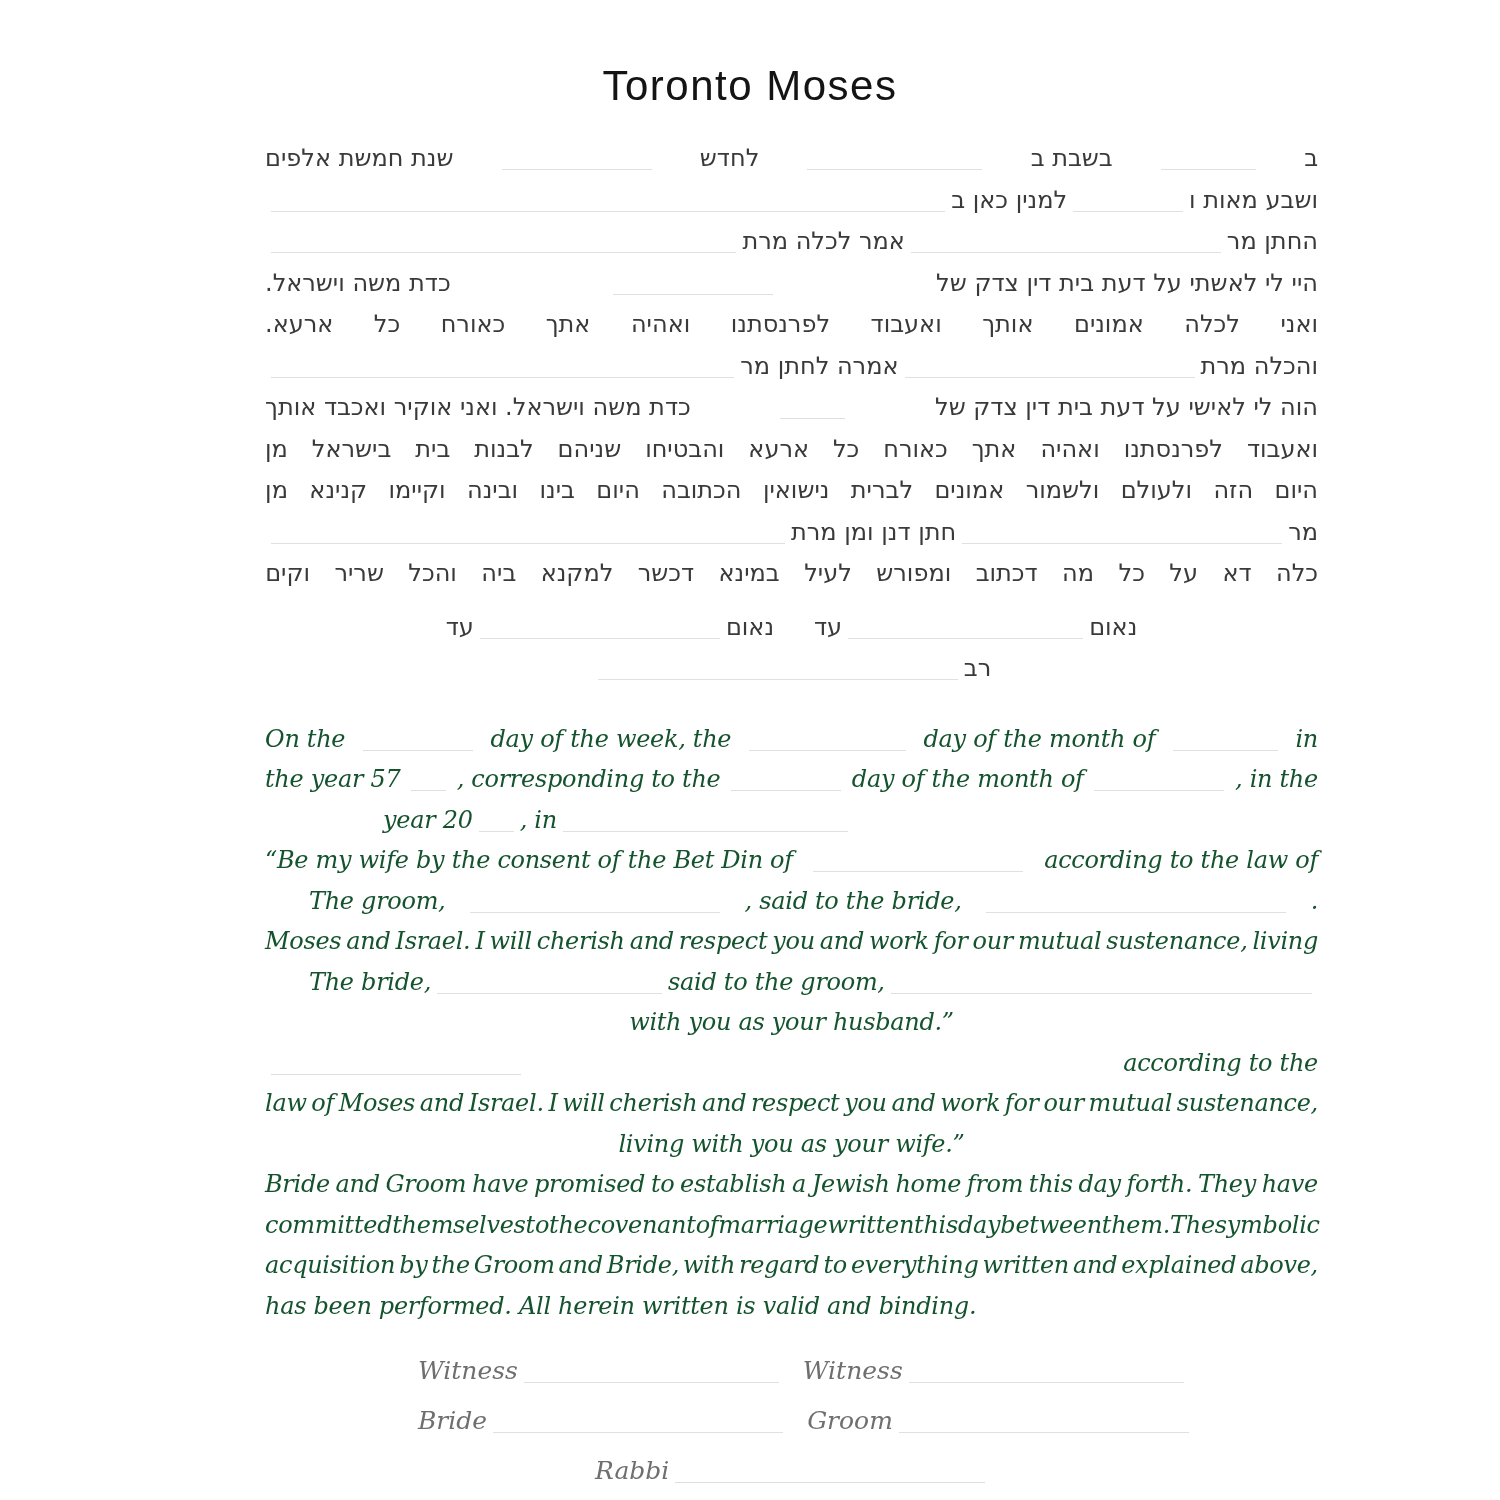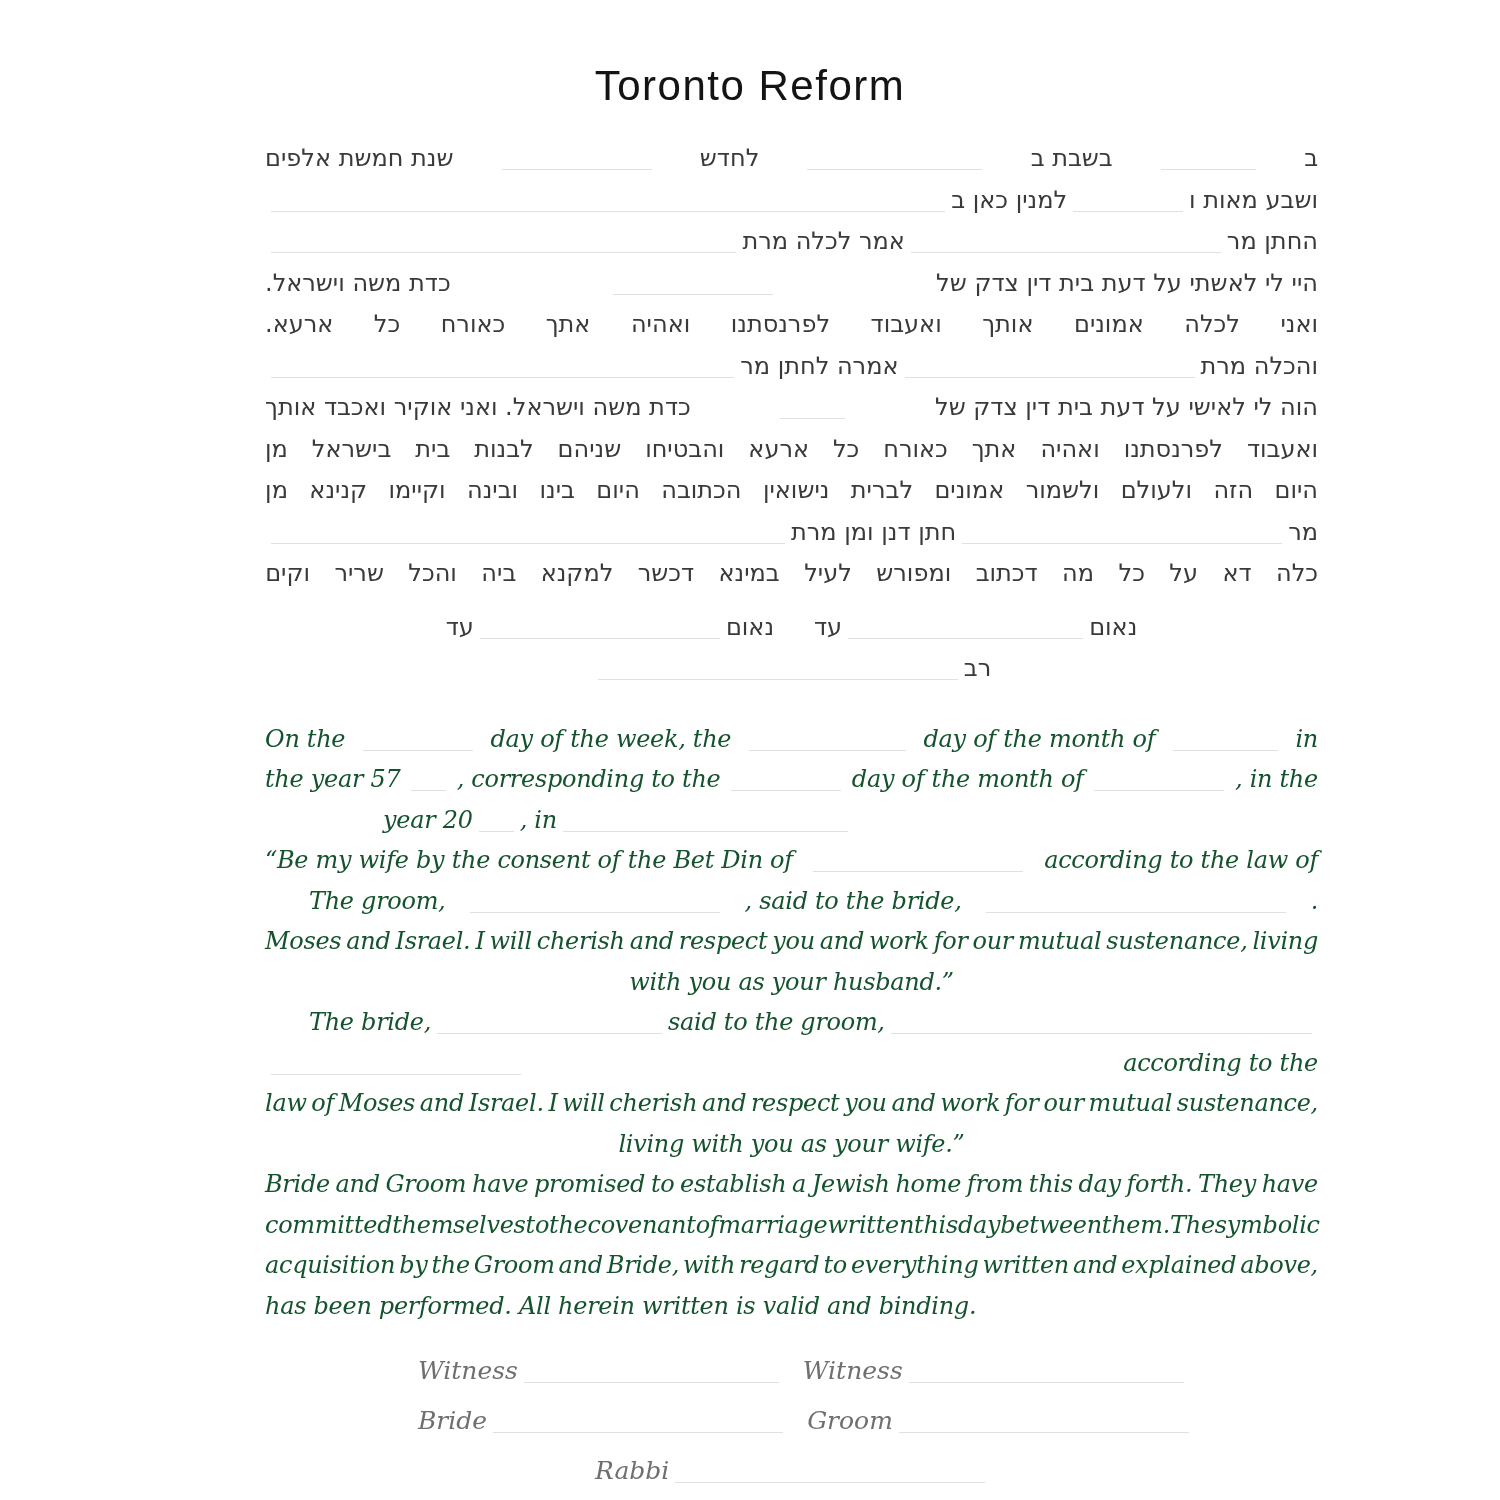--- a/index.html
+++ b/index.html
@@ -75,21 +75,21 @@
     font-style: italic;
     font-size: 25px;
     color: #6f6f6f;
   }
   .signatures .line { height: 50px; }
 </style>
 </head>
 <body>
 
 <div class="page">
-  <h1 class="title">Toronto Reform</h1>
+  <h1 class="title">Toronto Moses</h1>
   <div class="content">
     <section class="hebrew">
         <div class="line justify" dir="rtl"><span class="t">ב</span><span class="u" style="width: 95px;"></span><span class="t">בשבת ב</span><span class="u" style="width: 175px;"></span><span class="t">לחדש</span><span class="u" style="width: 150px;"></span><span class="t">שנת חמשת אלפים</span></div>
         <div class="line justify" dir="rtl"><span class="t">ושבע מאות ו</span><span class="u" style="width: 110px;"></span><span class="t">למנין כאן ב</span><span class="u fill"></span></div>
         <div class="line justify" dir="rtl"><span class="t">החתן מר</span><span class="u" style="width: 310px;"></span><span class="t">אמר לכלה מרת</span><span class="u fill"></span></div>
         <div class="line justify" dir="rtl"><span class="t">היי לי לאשתי על דעת בית דין צדק של</span><span class="u" style="width: 160px;"></span><span class="t">כדת משה וישראל.</span></div>
         <div class="line justify" dir="rtl"><span class="t">ואני</span><span class="t">לכלה</span><span class="t">אמונים</span><span class="t">אותך</span><span class="t">ואעבוד</span><span class="t">לפרנסתנו</span><span class="t">ואהיה</span><span class="t">אתך</span><span class="t">כאורח</span><span class="t">כל</span><span class="t">ארעא.</span></div>
         <div class="line justify" dir="rtl"><span class="t">והכלה מרת</span><span class="u" style="width: 290px;"></span><span class="t">אמרה לחתן מר</span><span class="u fill"></span></div>
         <div class="line justify" dir="rtl"><span class="t">הוה לי לאישי על דעת בית דין צדק של</span><span class="u" style="width: 65px;"></span><span class="t">כדת משה וישראל. ואני אוקיר ואכבד אותך</span></div>
         <div class="line justify" dir="rtl"><span class="t">ואעבוד</span><span class="t">לפרנסתנו</span><span class="t">ואהיה</span><span class="t">אתך</span><span class="t">כאורח</span><span class="t">כל</span><span class="t">ארעא</span><span class="t">והבטיחו</span><span class="t">שניהם</span><span class="t">לבנות</span><span class="t">בית</span><span class="t">בישראל</span><span class="t">מן</span></div>
@@ -101,22 +101,22 @@
         <div class="line center" dir="rtl"><span class="t">נאום</span><span class="u" style="width: 235px;"></span><span class="t">עד</span><span class="sp" style="width: 40px;"></span><span class="t">נאום</span><span class="u" style="width: 240px;"></span><span class="t">עד</span></div>
         <div class="line center" dir="rtl"><span class="t">רב</span><span class="u" style="width: 360px;"></span></div>
       </section>
     <section class="english">
         <div class="line justify"><span class="t">On the</span><span class="u" style="width: 110px;"></span><span class="t">day of the week, the</span><span class="u" style="width: 157px;"></span><span class="t">day of the month of</span><span class="u" style="width: 105px;"></span><span class="t">in</span></div>
         <div class="line justify"><span class="t">the year 57</span><span class="u" style="width: 35px;"></span><span class="t">, corresponding to the</span><span class="u" style="width: 110px;"></span><span class="t">day of the month of</span><span class="u" style="width: 130px;"></span><span class="t">, in the</span></div>
         <div class="line left" style="padding-left: 118px;"><span class="t">year 20</span><span class="u" style="width: 35px;"></span><span class="t">, in</span><span class="u" style="width: 285px;"></span></div>
         <div class="line justify"><span class="t">“Be my wife by the consent of the Bet Din of</span><span class="u" style="width: 210px;"></span><span class="t">according to the law of</span></div>
         <div class="line justify" style="padding-left: 44px;"><span class="t">The groom,</span><span class="u" style="width: 250px;"></span><span class="t">, said to the bride,</span><span class="u" style="width: 300px;"></span><span class="t">.</span></div>
         <div class="line justify"><span class="t">Moses</span><span class="t">and</span><span class="t">Israel.</span><span class="t">I</span><span class="t">will</span><span class="t">cherish</span><span class="t">and</span><span class="t">respect</span><span class="t">you</span><span class="t">and</span><span class="t">work</span><span class="t">for</span><span class="t">our</span><span class="t">mutual</span><span class="t">sustenance,</span><span class="t">living</span></div>
+        <div class="line justify" style="padding-left: 44px;"><span class="t">The bride,</span><span class="u" style="width: 225px;"></span><span class="t">said to the groom,</span><span class="u fill"></span></div>
         <div class="line center"><span class="t">with you as your husband.”</span></div>
-        <div class="line justify" style="padding-left: 44px;"><span class="t">The bride,</span><span class="u" style="width: 225px;"></span><span class="t">said to the groom,</span><span class="u fill"></span></div>
         <div class="line justify"><span class="u" style="width: 250px;"></span><span class="t">according to the</span></div>
         <div class="line justify"><span class="t">law</span><span class="t">of</span><span class="t">Moses</span><span class="t">and</span><span class="t">Israel.</span><span class="t">I</span><span class="t">will</span><span class="t">cherish</span><span class="t">and</span><span class="t">respect</span><span class="t">you</span><span class="t">and</span><span class="t">work</span><span class="t">for</span><span class="t">our</span><span class="t">mutual</span><span class="t">sustenance,</span></div>
         <div class="line center"><span class="t">living with you as your wife.”</span></div>
         <div class="line justify"><span class="t">Bride</span><span class="t">and</span><span class="t">Groom</span><span class="t">have</span><span class="t">promised</span><span class="t">to</span><span class="t">establish</span><span class="t">a</span><span class="t">Jewish</span><span class="t">home</span><span class="t">from</span><span class="t">this</span><span class="t">day</span><span class="t">forth.</span><span class="t">They</span><span class="t">have</span></div>
         <div class="line justify"><span class="t">committed</span><span class="t">themselves</span><span class="t">to</span><span class="t">the</span><span class="t">covenant</span><span class="t">of</span><span class="t">marriage</span><span class="t">written</span><span class="t">this</span><span class="t">day</span><span class="t">between</span><span class="t">them.</span><span class="t">The</span><span class="t">symbolic</span></div>
         <div class="line justify"><span class="t">acquisition</span><span class="t">by</span><span class="t">the</span><span class="t">Groom</span><span class="t">and</span><span class="t">Bride,</span><span class="t">with</span><span class="t">regard</span><span class="t">to</span><span class="t">everything</span><span class="t">written</span><span class="t">and</span><span class="t">explained</span><span class="t">above,</span></div>
         <div class="line left"><span class="t">has been performed. All herein written is valid and binding.</span></div>
       </section>
     <section class="signatures">
         <div class="line left" style="padding-left: 153px;"><span class="t">Witness</span><span class="u" style="width: 255px;"></span><span class="sp" style="width: 18px;"></span><span class="t">Witness</span><span class="u" style="width: 275px;"></span></div>

